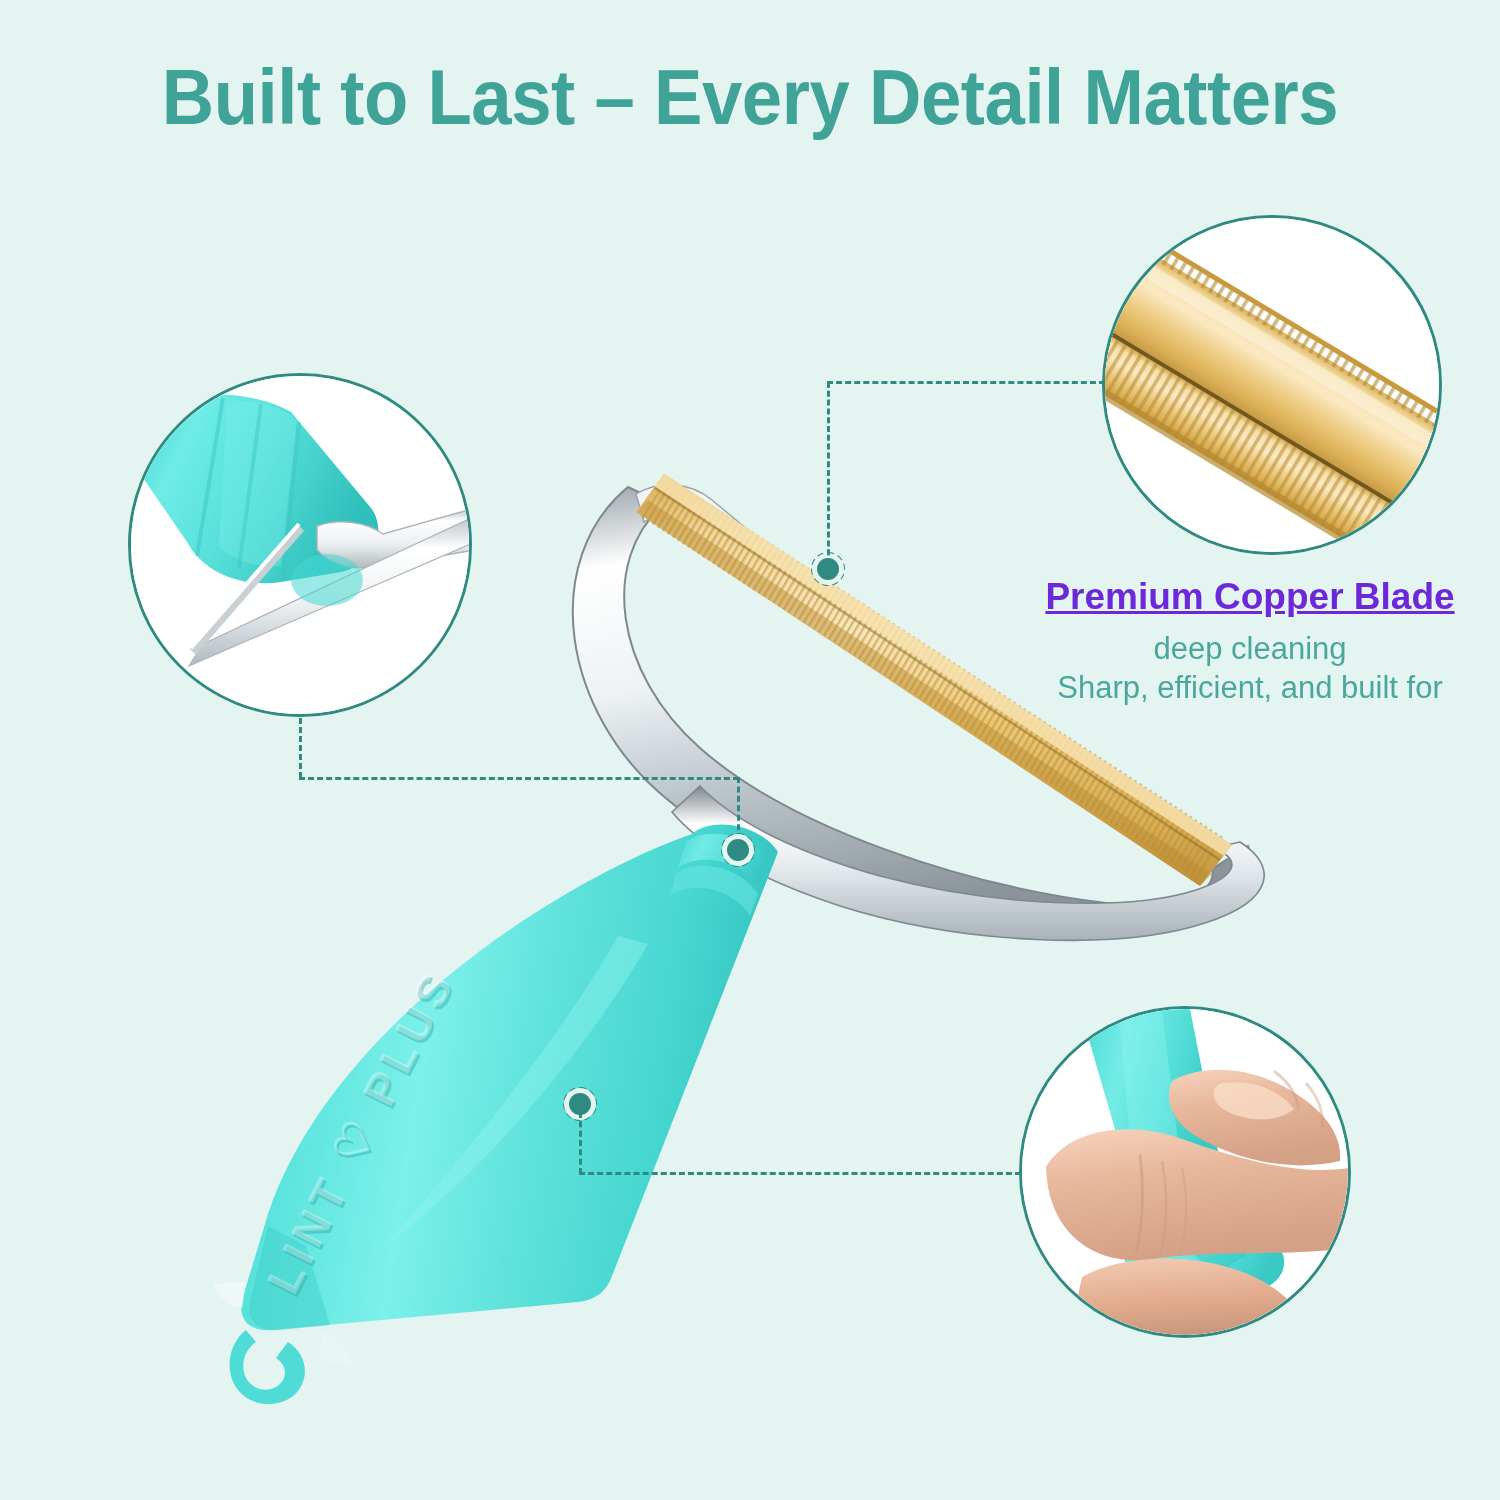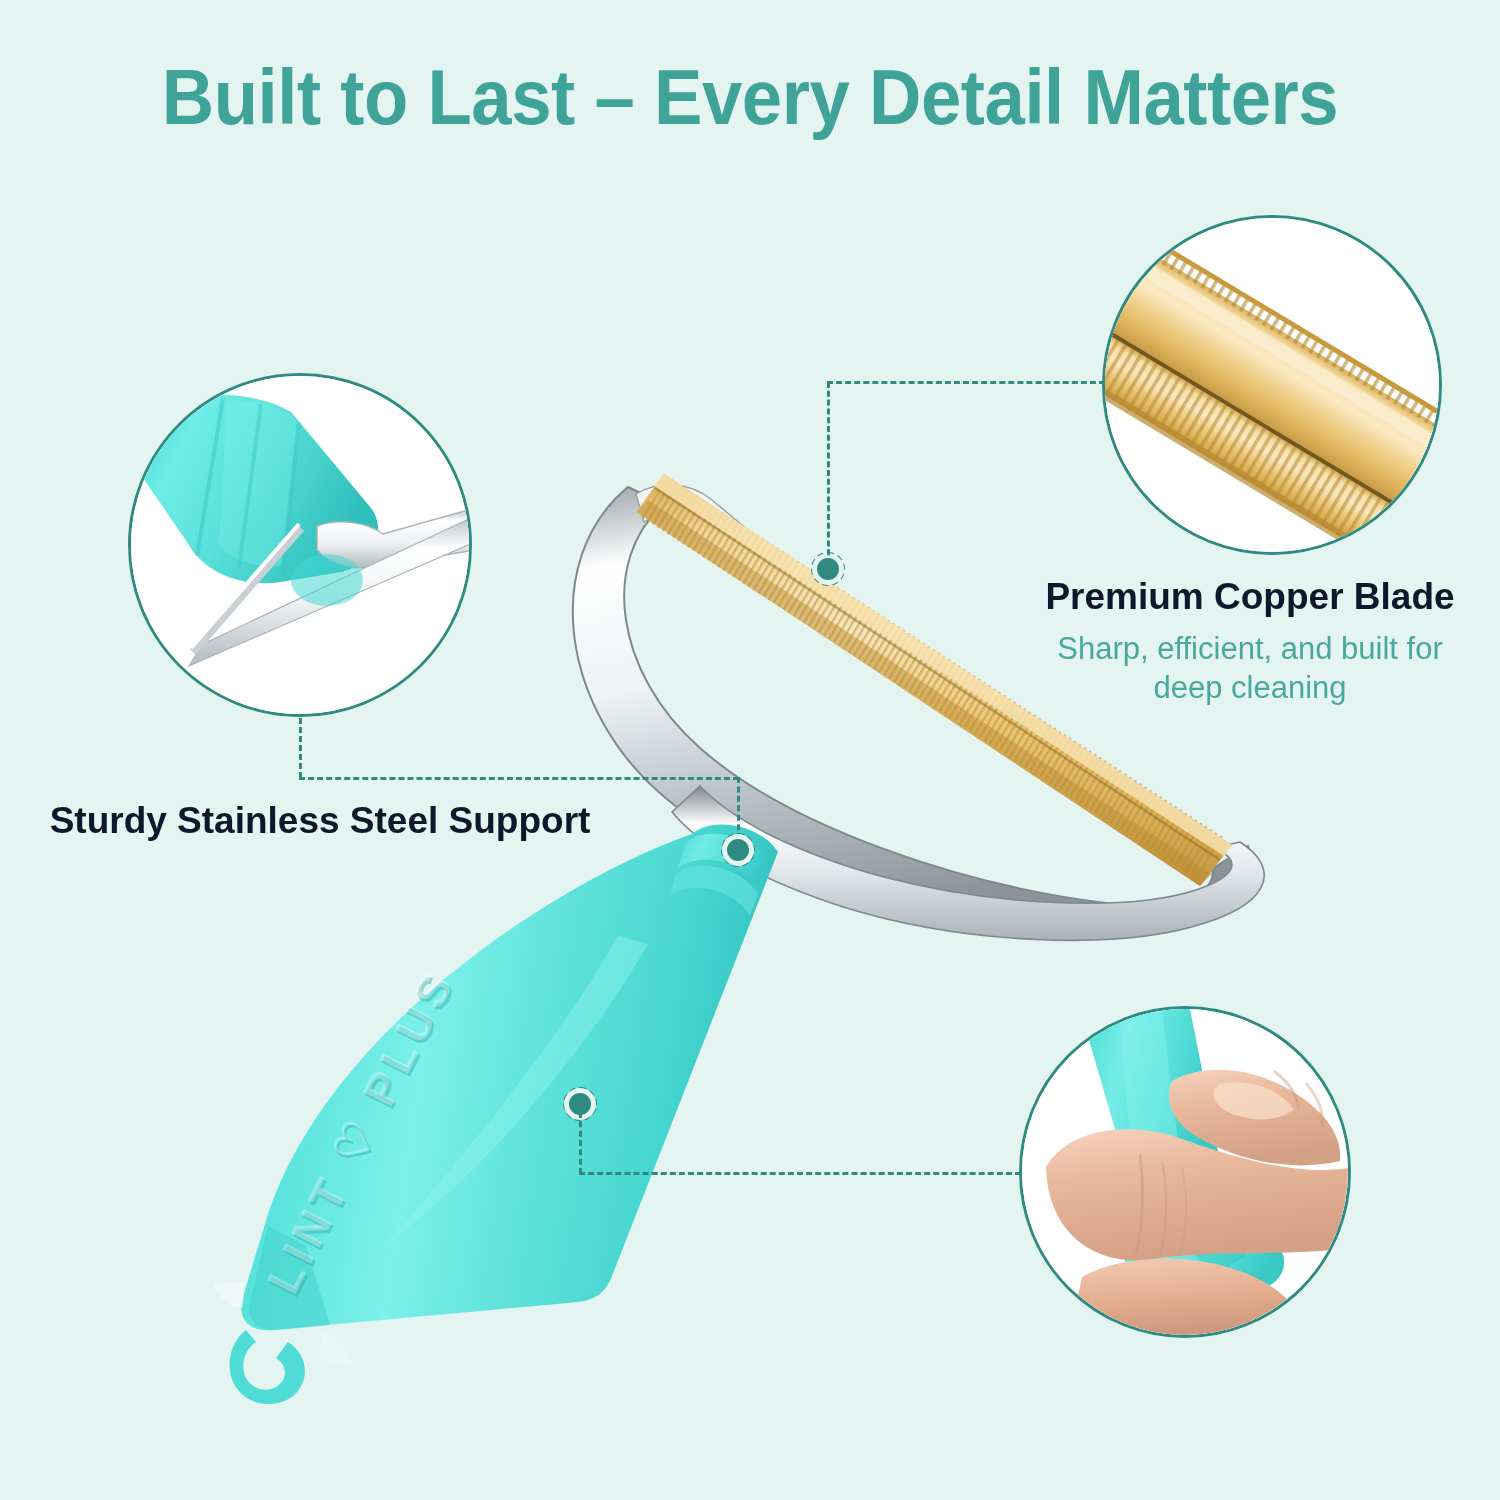--- a/index.html
+++ b/index.html
@@ -41,23 +41,24 @@
     border: 3px solid #2f8b82;
     overflow: hidden;
     box-sizing: border-box;
   }
 
   
   .label-block { position: absolute; }
   .label-title {
     font-size: 37px;
     font-weight: 700;
-    color: #0f172a;
+    color: #6d28d9;
     line-height: 1.15;
     white-space: nowrap;
+    text-decoration: underline;
   }
   .label-sub {
     font-size: 31px;
     font-weight: 400;
     color: #4aa79d;
     line-height: 1.28;
     margin-top: 10px;
   }
 
   
@@ -252,21 +253,20 @@
 
       <path d="M 344 140 L 72 268 L 58 290 L 344 166 Z" fill="url(#z1steel)" stroke="#aab4b9" stroke-width="1.2"></path>
       <path d="M 170 152 L 62 276" stroke="#c8d0d4" stroke-width="8" fill="none"></path>
       <path d="M 168 148 L 60 272" stroke="#ffffff" stroke-width="4" fill="none"></path>
 
       <ellipse cx="196" cy="204" rx="36" ry="26" fill="#46d8d2" opacity="0.55"></ellipse>
     </svg>
   </div>
 
   <div class="label-block" style="left:0px; top:800px; width:640px; text-align:center;">
-    <div class="label-title">Sturdy Stainless Steel Support</div>
   </div>
 
   <div class="dash-v" style="left:299px; top:718px; height:60px;"></div>
   <div class="dash-h" style="left:299px; top:777px; width:440px;"></div>
   <div class="dash-v" style="left:737px; top:777px; height:72px;"></div>
   <div class="hot-ring" style="left:721px; top:833px;"></div>
   <div class="hot-dot" style="left:727px; top:839px;"></div>
 
   <div class="callout-circle" style="left:1102px; top:215px; width:340px; height:340px;">
     <svg width="340" height="340" viewBox="0 0 340 340">
@@ -302,22 +302,22 @@
         <rect x="-120" y="258" width="600" height="10" fill="#b88a30" opacity="0.7"></rect>
 
         <rect x="-120" y="128" width="600" height="14" fill="#ffffff" opacity="0.35"></rect>
       </g>
     </svg>
   </div>
 
   <div class="label-block" style="left:1000px; top:576px; width:500px; text-align:center;">
     <div class="label-title">Premium Copper Blade</div>
     <div class="label-sub">
+      <div>deep cleaning</div>
       <div>Sharp, efficient, and built for</div>
-      <div>deep cleaning</div>
     </div>
   </div>
 
   <div class="hot-ring" style="left:811px; top:552px;"></div>
   <div class="hot-dot" style="left:817px; top:558px;"></div>
   <div class="dash-v" style="left:827px; top:382px; height:182px;"></div>
   <div class="dash-h" style="left:827px; top:381px; width:278px;"></div>
 
   <div class="callout-circle" style="left:1019px; top:1006px; width:332px; height:332px;">
     <svg width="332" height="332" viewBox="0 0 332 332">

